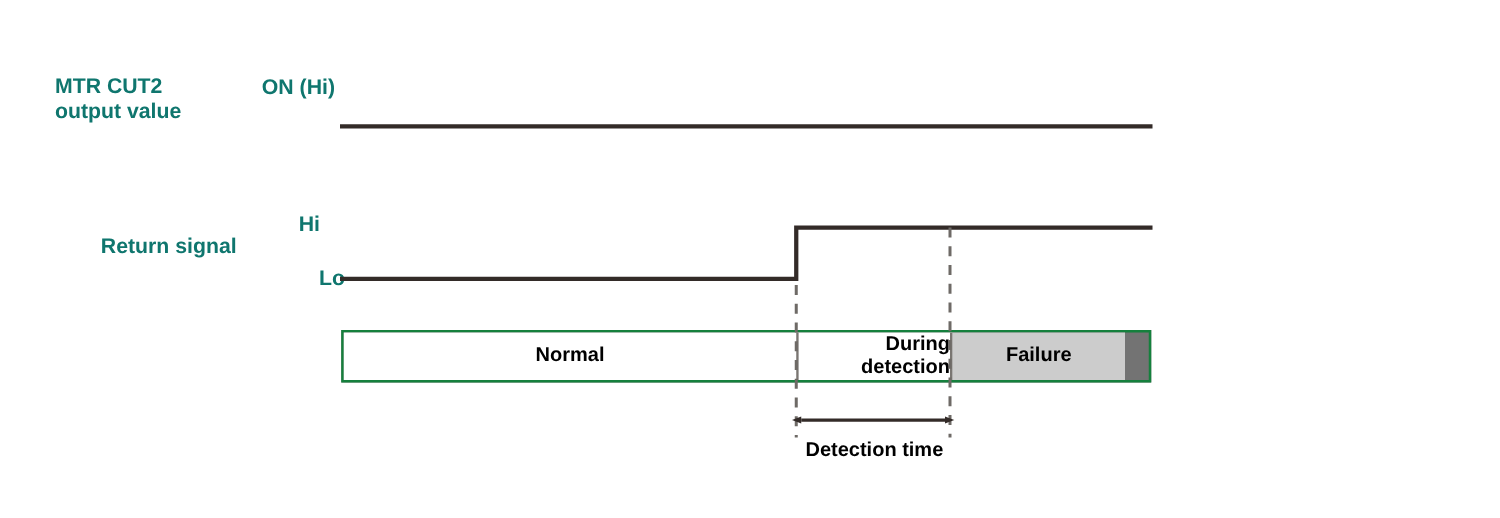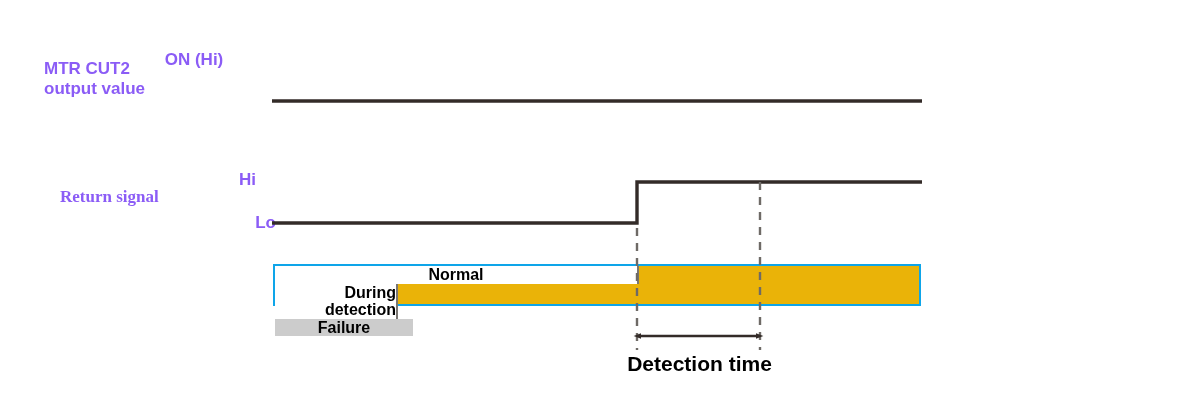--- a/index.html
+++ b/index.html
@@ -11,55 +11,53 @@
     position: relative;
     width: 1200px;
     height: 414px;
     background: #ffffff;
     font-family: "Liberation Sans", sans-serif;
     overflow: hidden;
   }
   .lbl {
     position: absolute;
     font-weight: bold;
-    color: #8b5cf6;
+    color: #0f766e;
     white-space: pre;
     line-height: 1.18;
   }
   
   .row-name {
     font-size: 17px;
     text-align: left;
   }
   .row-name.right {
-    text-align: left;
-    font-family: Liberation Serif, serif;
+    text-align: center;
   }
   
   .level {
     font-size: 17px;
     text-align: right;
   }
   
   svg.canvas {
     position: absolute;
     left: 0;
     top: 0;
     width: 1200px;
     height: 414px;
     overflow: visible;
   }
   
   .judge-bar {
     position: absolute;
     box-sizing: border-box;
     display: flex;
-    border: 2px solid #0ea5e9;
-    background: #eab308;
-    flex-direction: column;
+    border: 2px solid #15803d;
+    background: #737373;
   }
   .seg {
     box-sizing: border-box;
     display: flex;
     align-items: center;
     justify-content: center;
     font-size: 16px;
     font-weight: bold;
     color: #000000;
     text-align: center;
@@ -67,36 +65,36 @@
     background: #ffffff;
   }
   .seg.divided {
     border-right: 2px solid #7a7672;
   }
   .seg.gray {
     background: #cccccc;
   }
   .caption {
     position: absolute;
-    font-size: 21px;
+    font-size: 16px;
     font-weight: bold;
     color: #000000;
     text-align: center;
     white-space: pre;
   }
 </style>
 </head>
 <body>
 
 <div id="page">
 
   <div class="lbl row-name" style="left:44px; top:59px; width:150px;">MTR CUT2
 output value</div>
 
-  <div class="lbl level" style="left:120px; top:50px; width:148px;text-align:center;">ON (Hi)</div>
+  <div class="lbl level" style="left:120px; top:60px; width:148px;">ON (Hi)</div>
 
 
   <div class="lbl row-name right" style="left:60px; top:187px; width:150px;">Return signal</div>
 
   <div class="lbl level" style="left:168px; top:170px; width:88px;">Hi</div>
 
   <div class="lbl level" style="left:188px; top:213px; width:88px;">Lo</div>
 
 
   <div class="judge-bar" style="left:273px; top:264px; width:648px; height:42px;">

